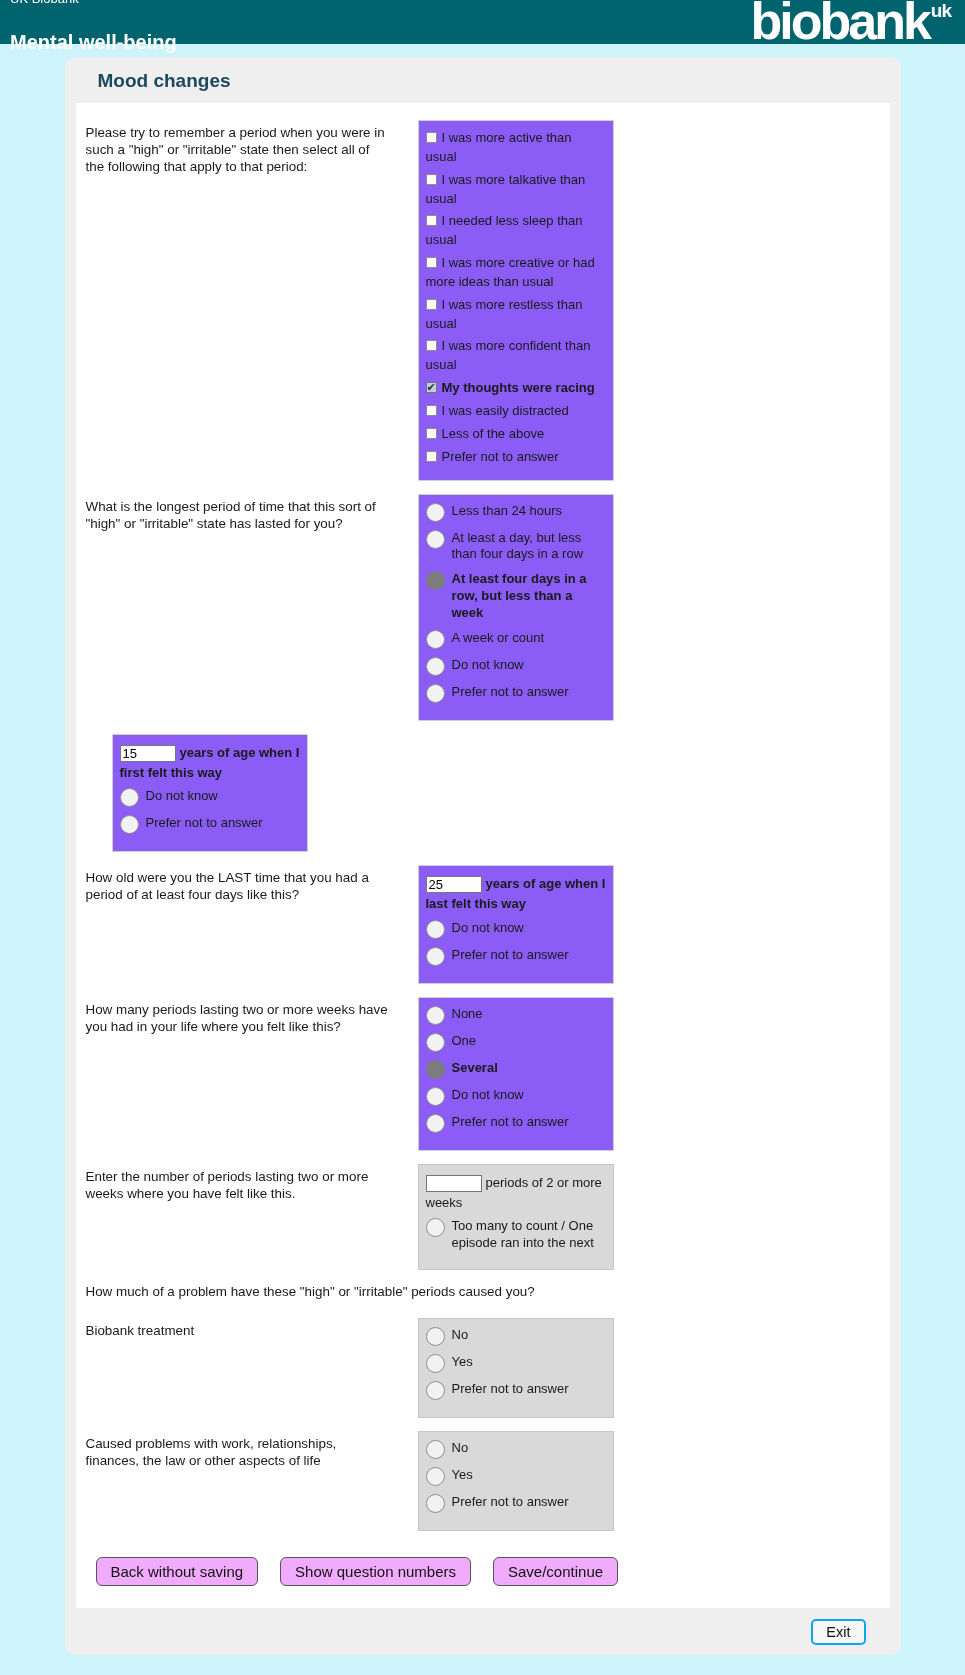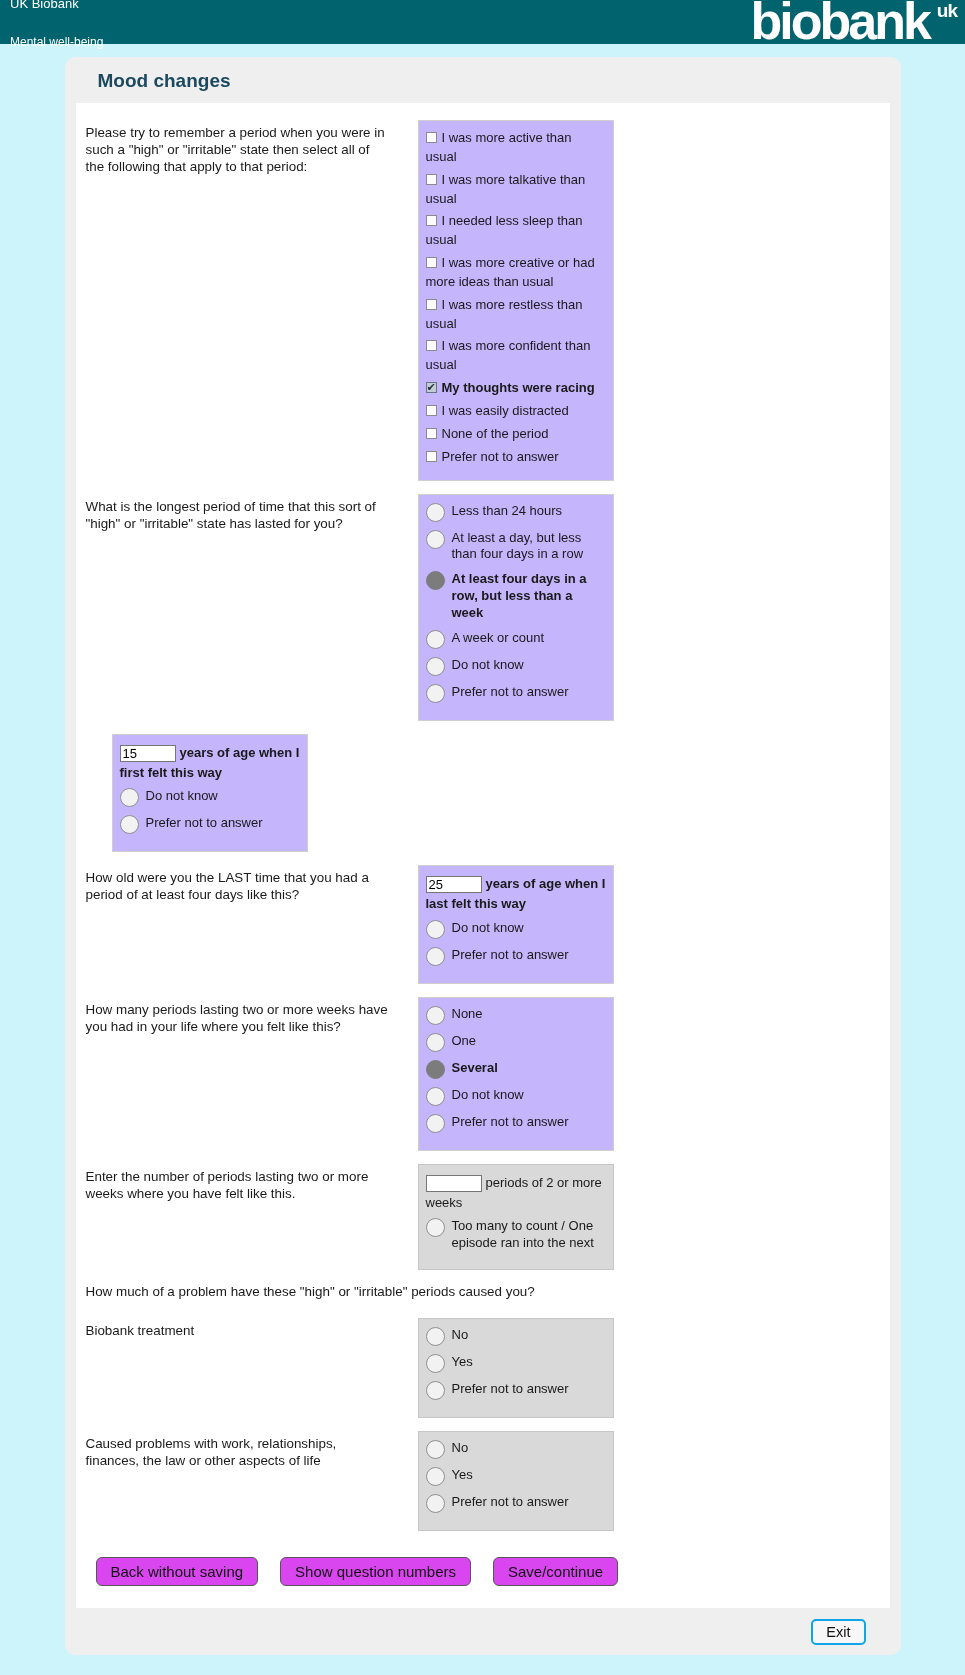--- a/index.html
+++ b/index.html
@@ -9,43 +9,43 @@
     font-family:"Liberation Sans", sans-serif;
     color:#1a1a1a;
   }
   
   .topbar{
     height:44px;background:#00636e;color:#fff;
     display:flex;justify-content:space-between;align-items:center;
   }
   .topbar-left{padding-left:10px;padding-top:2px;}
   .app-name{font-size:13px;line-height:1.2;}
-  .app-section{font-size:12px;font-weight:normal;line-height:1.25;margin-top:24px;}
+  .app-section{font-size:20px;font-weight:bold;line-height:1.25;margin-top:24px;}
   .logo{
     margin-right:16px;font-weight:bold;font-size:52px;letter-spacing:-3px;
     line-height:1;position:relative;top:-1px;white-space:nowrap;
   }
-  .logo sup{font-size:19px;letter-spacing:-1px;position:relative;top:-4px;left:8px;}
+  .logo sup{font-size:19px;letter-spacing:-1px;position:relative;top:-4px;left:2px;}
   
   .wrapper{
     width:836px;margin:13px auto 0;background:#efefef;border-radius:10px;
   }
   .section-header{
     padding:13px 0 11px 33px;font-size:19px;font-weight:bold;color:#1b4a5f;
   }
   .panel{
     background:#ffffff;margin:0 11px;padding:17px 0 16px 10px;
   }
   
   .row{display:flex;align-items:flex-start;margin-bottom:13px;}
   .q-col{width:306px;font-size:13.4px;line-height:1.28;padding-top:4px;}
   .a-col{width:196px;margin-left:26px;box-sizing:border-box;}
   .a-box{
     box-sizing:border-box;width:196px;
-    background:#c4b5fd;border:1px solid #cfcfcf;
+    background:#8b5cf6;border:1px solid #cfcfcf;
     padding:8px 7px 9px 7px;font-size:13px;
   }
   .a-box.dark{background:#d9d9d9;border-color:#c6c6c6;}
   
   .cbitem{margin-bottom:4px;line-height:1.45;}
   .cb{
     display:inline-block;width:11px;height:11px;box-sizing:border-box;
     border:1px solid #8b8b8b;background:#fbfbfb;margin-right:5px;
     vertical-align:-1px;position:relative;
   }
@@ -70,21 +70,21 @@
     background:#fff;font-family:"Liberation Sans",sans-serif;font-size:13px;
     padding:0 2px;vertical-align:middle;margin-right:4px;
   }
   .suffix-bold{font-weight:bold;}
   
   .standalone{font-size:13.4px;margin:10px 0 18px 0;line-height:1.3;}
   
   .btn-row{display:flex;gap:22px;margin:26px 0 6px 10px;}
   .btn{
     font-family:"Liberation Sans",sans-serif;font-size:15px;color:#111;
-    background:#d946ef;border:1px solid #565656;border-radius:6px;
+    background:#f0abfc;border:1px solid #565656;border-radius:6px;
     padding:5px 14px;cursor:pointer;
   }
   .bottombar{
     height:47px;display:flex;justify-content:flex-end;align-items:center;
     padding-right:35px;border-radius:0 0 10px 10px;
   }
   .btn-exit{
     font-family:"Liberation Sans",sans-serif;font-size:14.5px;color:#111;
     background:#f7f7f7;border:2px solid #0ea5e9;border-radius:5px;
     padding:3px 13px;cursor:pointer;
@@ -111,21 +111,21 @@
       <div class="a-col">
         <div class="a-box">
           <div class="cbitem"><span class="cb"></span><span class="opt-label">I was more active than usual</span></div>
           <div class="cbitem"><span class="cb"></span><span class="opt-label">I was more talkative than usual</span></div>
           <div class="cbitem"><span class="cb"></span><span class="opt-label">I needed less sleep than usual</span></div>
           <div class="cbitem"><span class="cb"></span><span class="opt-label">I was more creative or had more ideas than usual</span></div>
           <div class="cbitem"><span class="cb"></span><span class="opt-label">I was more restless than usual</span></div>
           <div class="cbitem"><span class="cb"></span><span class="opt-label">I was more confident than usual</span></div>
           <div class="cbitem checked"><span class="cb"></span><span class="opt-label">My thoughts were racing</span></div>
           <div class="cbitem"><span class="cb"></span><span class="opt-label">I was easily distracted</span></div>
-          <div class="cbitem"><span class="cb"></span><span class="opt-label">None of the period</span></div>
+          <div class="cbitem"><span class="cb"></span><span class="opt-label">Less of the above</span></div>
           <div class="cbitem"><span class="cb"></span><span class="opt-label">Prefer not to answer</span></div>
         </div>
       </div>
     </div>
 
     <div class="row">
       <div class="q-col">What is the longest period of time that this sort of "high" or "irritable" state has lasted for you?</div>
       <div class="a-col">
         <div class="a-box">
           <div class="opt">

